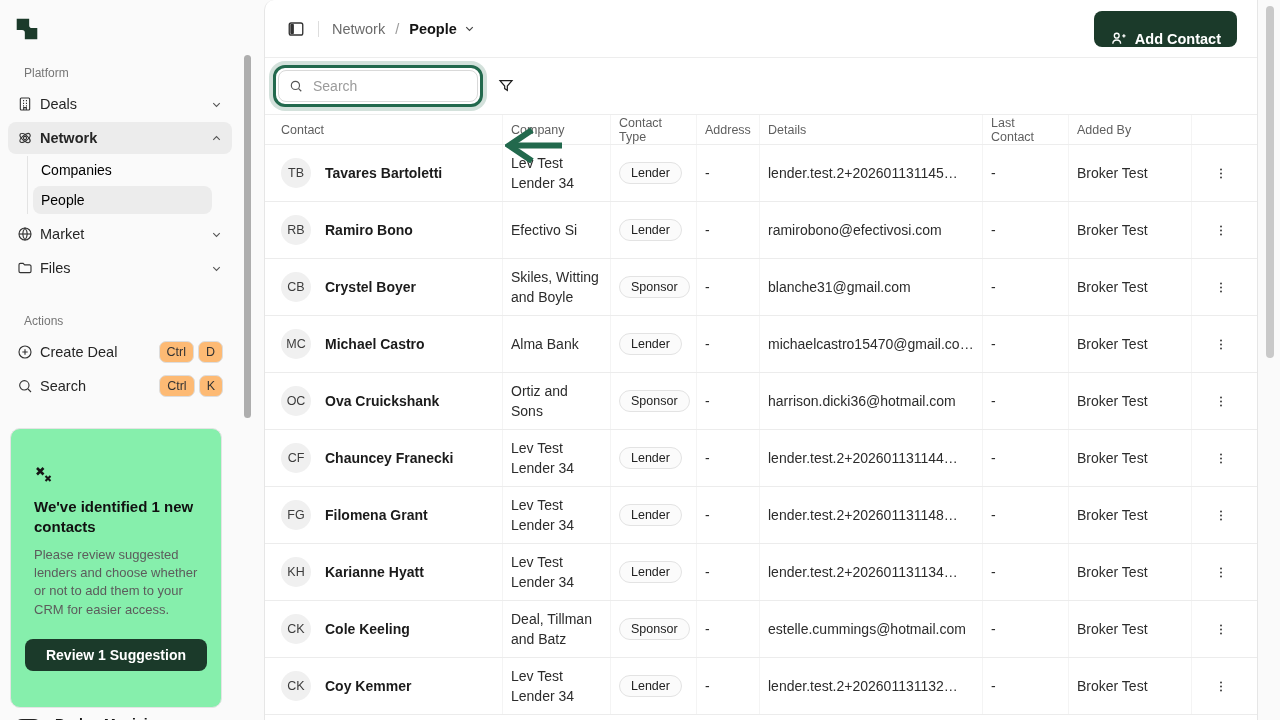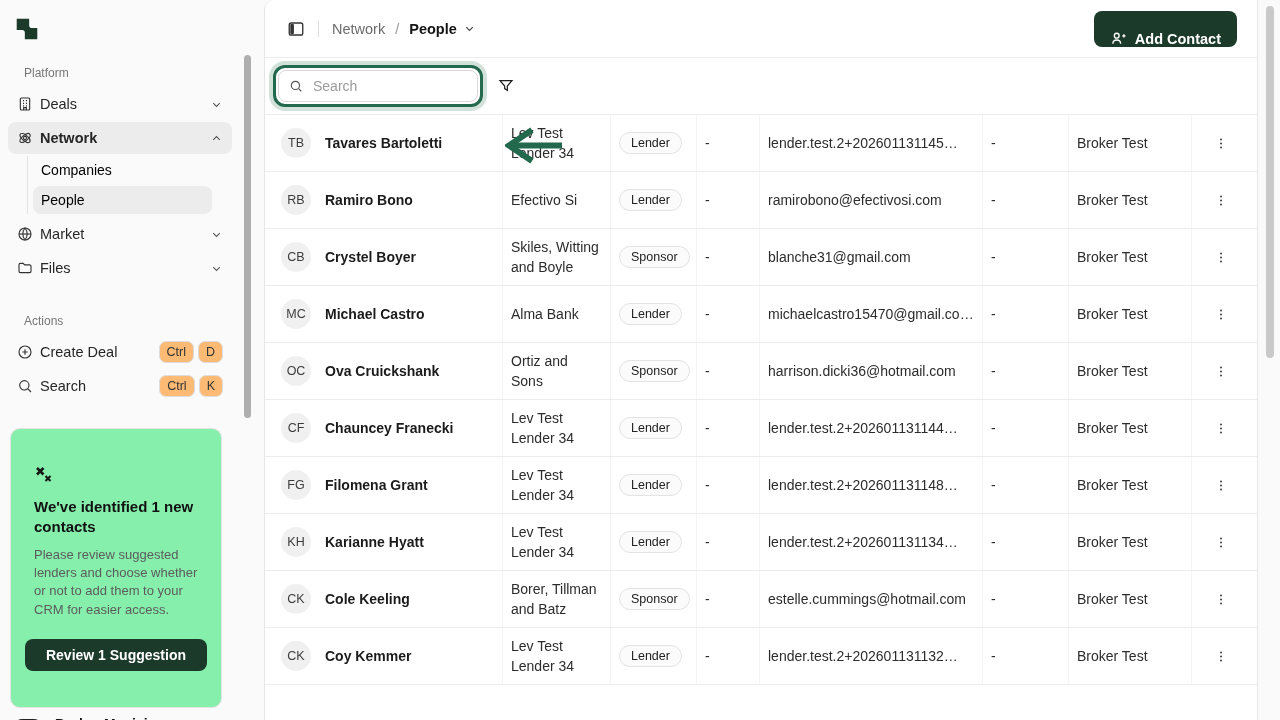--- a/index.html
+++ b/index.html
@@ -285,20 +285,30 @@
             <path d="M3 4h18l-7 8v6.5l-4-2.6V12z"></path>
           </svg>
       </button>
       <svg class="annot-arrow" width="60" height="37" viewBox="0 0 60 37" fill="none" stroke="currentColor" stroke-width="6">
           <path d="M27 3L4 18.5L27 34"></path>
           <path d="M6 18.5H57"></path>
         </svg>
     </div>
 
     <div class="table">
+      <div class="thead">
+        <div class="th">Contact</div>
+        <div class="th">Company</div>
+        <div class="th">Contact Type</div>
+        <div class="th">Address</div>
+        <div class="th">Details</div>
+        <div class="th">Last Contact</div>
+        <div class="th">Added By</div>
+        <div class="th"></div>
+      </div>
       <div id="rows-container">
   <div class="row">
     <div class="td contact-cell">
       <span class="avatar">TB</span>
       <span class="cname">Tavares Bartoletti</span>
     </div>
     <div class="td company-cell">Lev Test Lender 34</div>
     <div class="td">
       <span class="badge">Lender</span>
     </div>
@@ -499,21 +509,21 @@
                 </svg>
       </button>
     </div>
   </div>
 
   <div class="row">
     <div class="td contact-cell">
       <span class="avatar">CK</span>
       <span class="cname">Cole Keeling</span>
     </div>
-    <div class="td company-cell">Borer, Tillman and Batz</div>
+    <div class="td company-cell">Deal, Tillman and Batz</div>
     <div class="td">
       <span class="badge">Sponsor</span>
     </div>
     <div class="td">-</div>
     <div class="td details-cell">
       <span>estelle.cummings@hotmail.com</span>
     </div>
     <div class="td">-</div>
     <div class="td">Broker Test</div>
     <div class="td">

